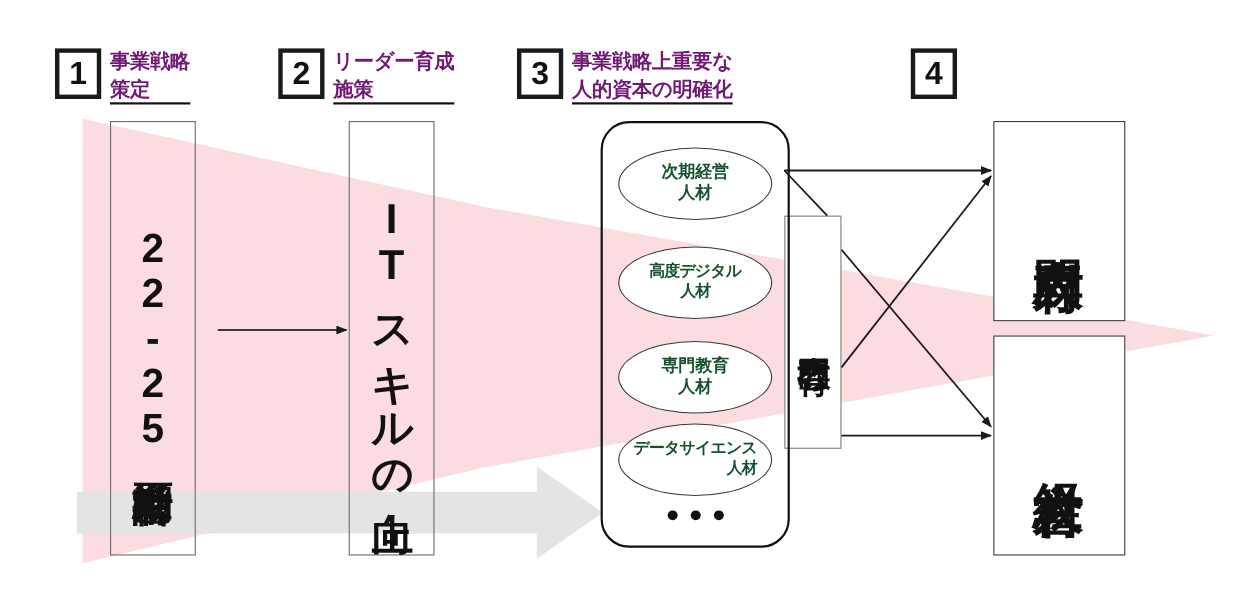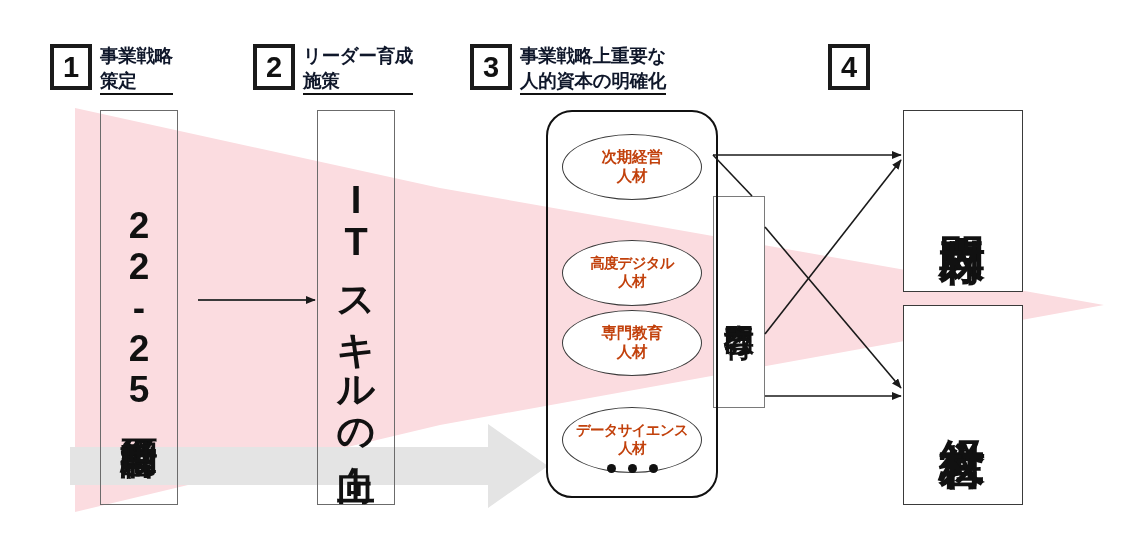--- a/index.html
+++ b/index.html
@@ -45,21 +45,21 @@
     font-weight: bold;
     color: #111;
     line-height: 1;
     background: #fff;
     flex: none;
   }
   .step-label {
     margin-left: 8px;
     font-size: 18.5px;
     font-weight: bold;
-    color: #0f172a;
+    color: #701a75;
     line-height: 1.33;
     white-space: pre-line;
     letter-spacing: -0.3px;
   }
   .step-label span {
     display: inline-block;
     border-bottom: 2.5px solid #111;
     padding-bottom: 0px;
   }
 
@@ -124,32 +124,32 @@
     height: 66px;
     border: 1.6px solid #3a3a3a;
     border-radius: 50%;
     background: #fff;
     display: flex;
     align-items: center;
     justify-content: center;
     text-align: center;
     font-size: 15.5px;
     font-weight: bold;
-    color: #c2410c;
+    color: #14532d;
     line-height: 1.22;
     white-space: pre-line;
     box-sizing: border-box;
     letter-spacing: -0.2px;
     font-family: Liberation Serif, serif;
   }
   .ellipse.narrow-text { font-size: 14.5px; letter-spacing: -0.8px; }
   #ell-0 { top: 22px; }
-  #ell-1 { top: 128px; }
+  #ell-1 { top: 112px; }
   #ell-2 { top: 198px; }
-  #ell-3 { top: 295px; }
+  #ell-3 { top: 273px; text-align: right; }
 
   #group-dots {
     position: absolute;
     left: 0; right: 0;
     top: 352px;
     display: flex;
     justify-content: center;
     gap: 12px;
   }
   #group-dots i {

